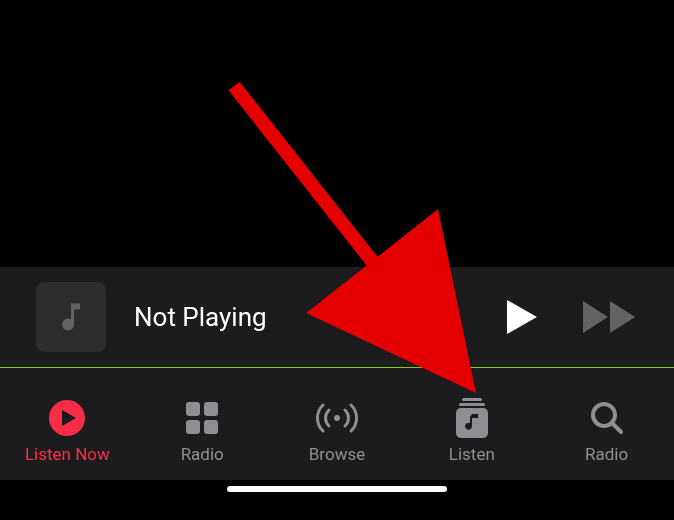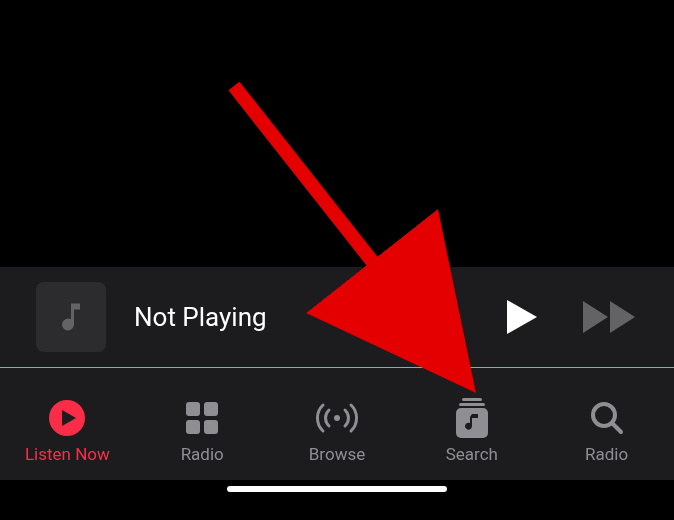--- a/index.html
+++ b/index.html
@@ -101,21 +101,21 @@
       <div class="tab-icon">
         <span>
           <svg width="36" height="40" viewBox="0 0 36 40" fill="#8e8e93">
             <rect x="8" y="0" width="20" height="3" rx="1.5"></rect>
             <rect x="5" y="5" width="26" height="3" rx="1.5"></rect>
             <rect x="2" y="10" width="32" height="30" rx="5"></rect>
             <path d="M18 16v12a3.5 3.5 0 1 1-2-3V19h-0z M18 16h6v4h-6z" fill="#1c1c1e"></path>
           </svg>
         </span>
       </div>
-      <div class="tab-label">Search</div>
+      <div class="tab-label">Listen</div>
     </div>
 
     <div class="tab">
       <div class="tab-icon">
         <span>
           <svg width="36" height="36" viewBox="0 0 36 36" fill="none" stroke="#8e8e93" stroke-width="4" stroke-linecap="round">
             <circle cx="15" cy="15" r="11"></circle>
             <line x1="24" y1="24" x2="32" y2="32"></line>
           </svg>
         </span>

